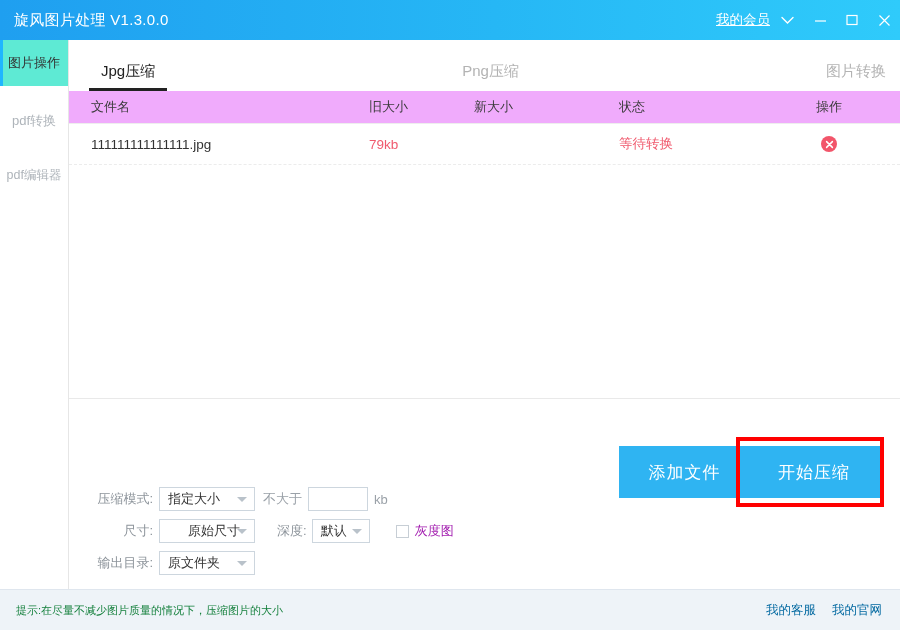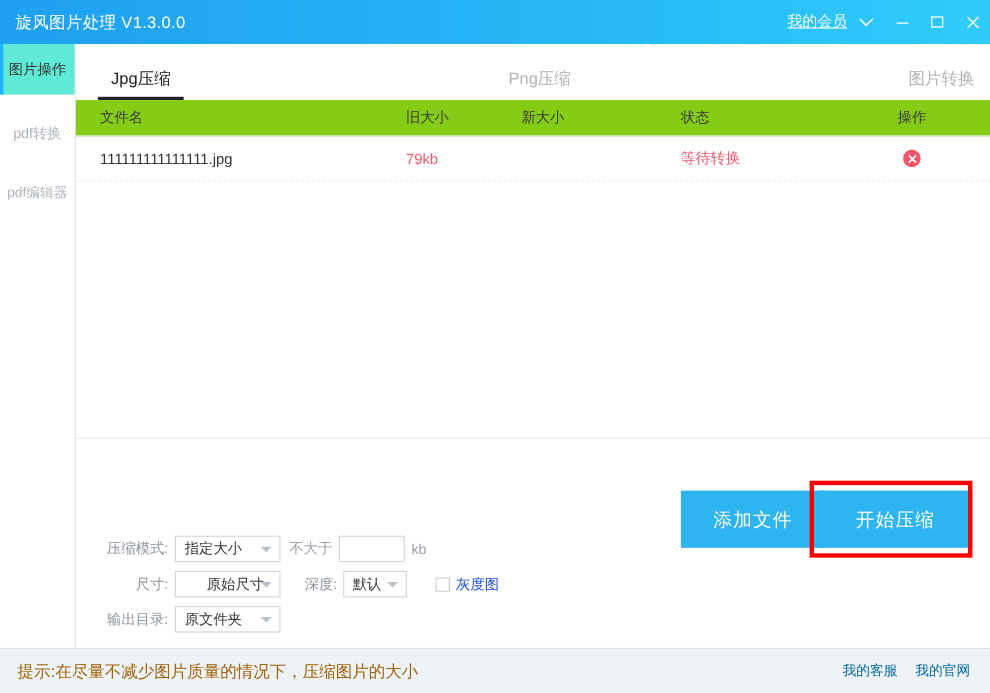--- a/index.html
+++ b/index.html
@@ -141,21 +141,21 @@
   .table-wrap {
     position: absolute;
     left: 0; top: 51px;
     right: 0;
     height: 306px;
   }
   .thead {
     display: flex;
     align-items: center;
     height: 32px;
-    background: #84cc16;
+    background: #f0abfc;
     font-size: 13px;
     color: #3b3b3b;
     border-bottom: 1px solid #eeeeee;
   }
   .trow {
     display: flex;
     align-items: center;
     height: 40px;
     font-size: 13.5px;
     color: #333333;
@@ -295,37 +295,37 @@
     align-items: center;
     margin-left: 26px;
     cursor: pointer;
   }
   .chk-box {
     width: 13px; height: 13px;
     border: 1px solid #c7ced5;
     background: #ffffff;
     box-sizing: border-box;
   }
-  .chk-text { margin-left: 6px; color: #1d4ed8; white-space: nowrap; text-align: right; }
+  .chk-text { margin-left: 6px; color: #a21caf; white-space: nowrap; text-align: right; }
 
   
   .statusbar {
     position: absolute;
     left: 0; top: 589px;
     width: 900px; height: 41px;
     background: #eef3f8;
     border-top: 1px solid #dfe6ee;
     box-sizing: border-box;
     display: flex;
     align-items: center;
   }
   .status-text {
     margin-left: 16px;
-    font-size: 15px;
-    color: #a16207;
+    font-size: 11px;
+    color: #15803d;
     white-space: nowrap;
   }
   .status-links {
     margin-left: auto;
     margin-right: 18px;
     display: flex;
     align-items: center;
   }
   .status-link {
     font-size: 12.5px;

